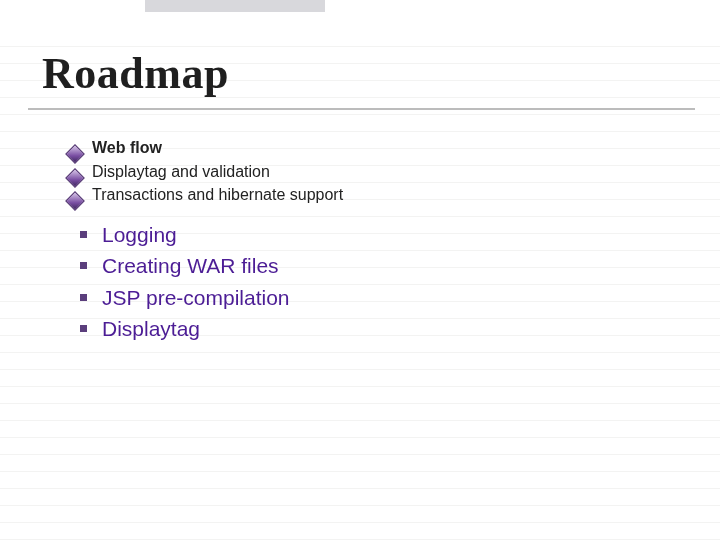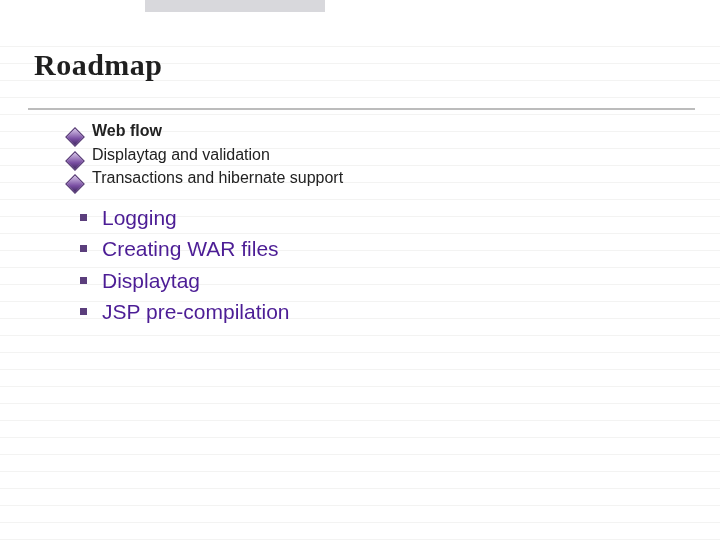--- a/index.html
+++ b/index.html
@@ -37,23 +37,23 @@
     border-bottom: 1px solid #f3f3f2;
   }
 
   .slide {
     position: relative;
     padding: 48px 30px 0 30px;
   }
 
   .title {
     font-family: "Comic Sans MS", "Comic Sans", cursive;
-    font-size: 30px;
+    font-size: 44px;
     color: #1f1f1f;
-    margin: 0 0 14px 4px;
+    margin: 0 0 14px 12px;
     letter-spacing: 0.5px;
   }
 
   .title-underline {
     position: absolute;
     left: 28px;
     right: 25px;
     top: 108px;
     height: 0;
     border-bottom: 2px solid #bcbcbc;
@@ -168,20 +168,20 @@
   </ul>
 
   <ul class="sub">
     <li>
       <span>Logging</span>
     </li>
     <li>
       <span>Creating WAR files</span>
     </li>
     <li>
-      <span>Displaytag</span>
+      <span>JSP pre-compilation</span>
     </li>
     <li>
-      <span>JSP pre-compilation</span>
+      <span>Displaytag</span>
     </li>
   </ul>
 
 </div>
 
 </body></html>

